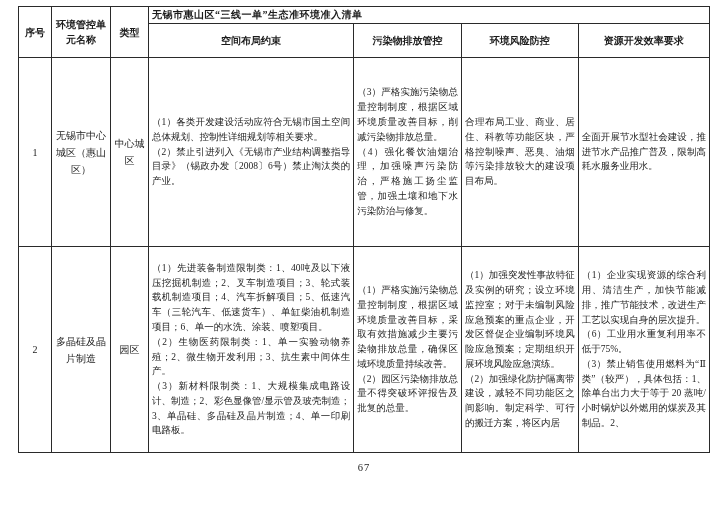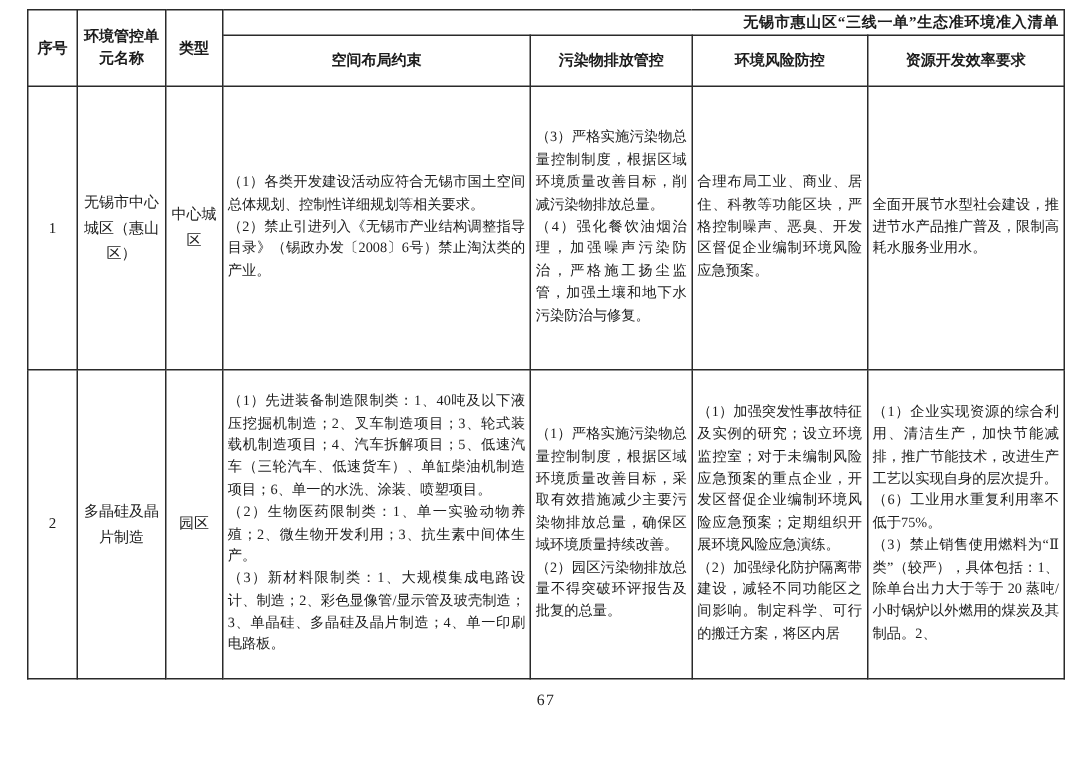--- a/index.html
+++ b/index.html
@@ -36,21 +36,21 @@
     box-sizing: border-box;
     vertical-align: middle;
     padding: 1px 3px;
   }
   table.admission {
     border: 1.5px solid #1a1a1a;
   }
   th.merged-header {
     font-size: 10px;
     font-weight: bold;
-    text-align: right;
+    text-align: left;
     height: 17px;
     padding: 0 2px;
     letter-spacing: 0.5px;
   }
   th.col-header {
     font-size: 10px;
     font-weight: bold;
     text-align: center;
     line-height: 1.5;
   }
@@ -115,21 +115,21 @@
         <td class="center-cell">中心城区</td>
         <td class="content-cell">
             <div class="para">（1）各类开发建设活动应符合无锡市国土空间总体规划、控制性详细规划等相关要求。</div>
             <div class="para">（2）禁止引进列入《无锡市产业结构调整指导目录》（锡政办发〔2008〕6号）禁止淘汰类的产业。</div>
           </td>
         <td class="content-cell">
             <div class="para">（3）严格实施污染物总量控制制度，根据区域环境质量改善目标，削减污染物排放总量。</div>
             <div class="para">（4）强化餐饮油烟治理，加强噪声污染防治，严格施工扬尘监管，加强土壤和地下水污染防治与修复。</div>
           </td>
         <td class="content-cell">
-            <div class="para">合理布局工业、商业、居住、科教等功能区块，严格控制噪声、恶臭、开发区督促企业编制环境风险应急预案。</div>
+            <div class="para">合理布局工业、商业、居住、科教等功能区块，严格控制噪声、恶臭、油烟等污染排放较大的建设项目布局。</div>
           </td>
         <td class="content-cell">
             <div class="para">全面开展节水型社会建设，推进节水产品推广普及，限制高耗水服务业用水。</div>
           </td>
       </tr>
       <tr class="data-row-2">
         <td class="center-cell">2</td>
         <td class="center-cell">多晶硅及晶片制造</td>
         <td class="center-cell">园区</td>
         <td class="content-cell">

